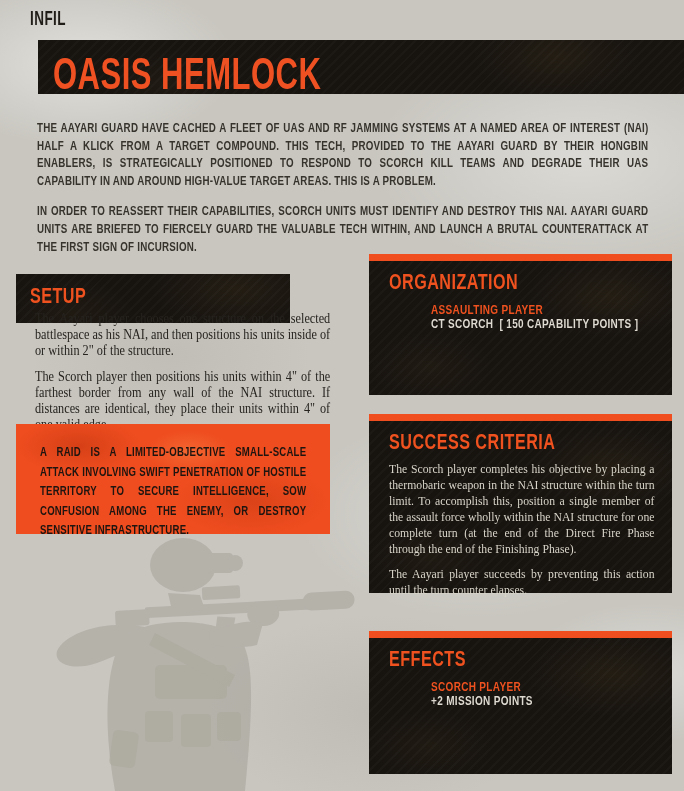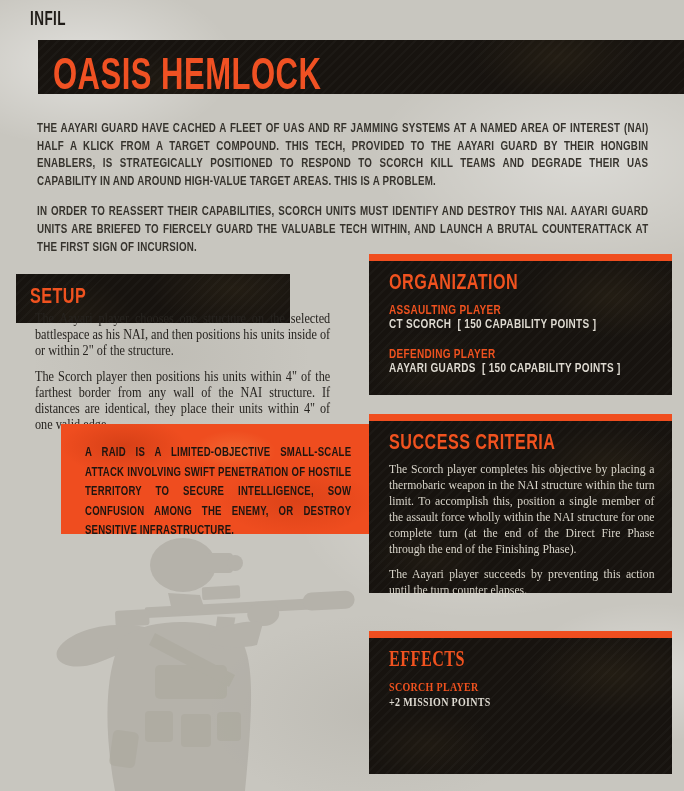--- a/index.html
+++ b/index.html
@@ -69,42 +69,41 @@
 
   #setup-bar{position:absolute;left:16px;top:252px;width:274px;height:49px;margin-top:22px;}
   #setup-bar .heading{margin:13px 0 0 14px;}
   #setup-text{position:absolute;left:35px;top:311px;width:328px;}
   #raid-box{
     position:absolute;left:16px;top:424px;width:314px;height:110px;background:#ef4d1f;
     background-image:
       radial-gradient(90px 40px at 20% 20%, rgba(150,30,0,.28), rgba(150,30,0,0) 70%),
       radial-gradient(110px 50px at 75% 70%, rgba(150,30,0,.22), rgba(150,30,0,0) 70%),
       radial-gradient(60px 30px at 55% 25%, rgba(255,160,90,.30), rgba(255,160,90,0) 70%);
-    margin-left: 45px;
   }
   #raid-text{
     position:absolute;left:24px;top:18px;width:375px;
     transform:scaleX(.71);transform-origin:0 0;
     color:#1e1510;font-weight:700;font-size:13.5px;line-height:19.5px;
     letter-spacing:.3px;text-align:justify;
   }
 
   .right-box{position:absolute;left:369px;width:303px;}
   #org-box{top:254px;height:141px;}
   .box-body{position:absolute;left:0;top:7px;right:0;bottom:0;padding:12px 18px 0 20px;box-sizing:border-box;border-radius:19px;}
   #org-box .heading,#effects-box .heading{margin-bottom:10px;}
-  .pair{margin-bottom:3px;}
+  .pair{margin-bottom:3px;margin-left:42px;}
   .group-gap{height:13px;}
 
   #success-box{top:414px;height:179px;}
   #success-box .heading{margin-bottom:8px;}
   #success-text{width:295px;}
   #success-text .gap{height:9px;}
 
-  #effects-box{top:631px;height:143px;font-family:Liberation Serif, serif;}
+  #effects-box{top:631px;height:143px;}
 
   #soldier-illustration{position:absolute;left:5px;top:515px;opacity:.55;}
 </style>
 </head>
 <body>
 
 <div class="bg-texture"></div>
 
 <svg id="soldier-illustration" width="350" height="276" viewBox="0 0 350 276">
   <g fill="#a6a29a">
@@ -165,24 +164,20 @@
 
 <div id="org-box" class="right-box panel-black">
   <div class="accent-stripe"></div>
   <div class="box-body">
     <span class="heading">ORGANIZATION</span>
     <div class="pair">
       <span class="cond-line lbl">ASSAULTING PLAYER</span>
       <span class="cond-line val">CT SCORCH&nbsp; [ 150 CAPABILITY POINTS ]</span>
     </div>
     <div class="group-gap"></div>
-    <div class="pair">
-      <span class="cond-line lbl">DEFENDING PLAYER</span>
-      <span class="cond-line val">AAYARI GUARDS&nbsp; [ 150 CAPABILITY POINTS ]</span>
-    </div>
   </div>
 </div>
 
 <div id="success-box" class="right-box panel-black">
   <div class="accent-stripe"></div>
   <div class="box-body">
     <span class="heading">SUCCESS CRITERIA</span>
     <div id="success-text" class="serif-light">
       <p>The Scorch player completes his objective by placing a thermobaric weapon in the NAI structure within the turn limit. To accomplish this, position a single member of the assault force wholly within the NAI structure for one complete turn (at the end of the Direct Fire Phase through the end of the Finishing Phase).</p>
       <div class="gap"></div>

